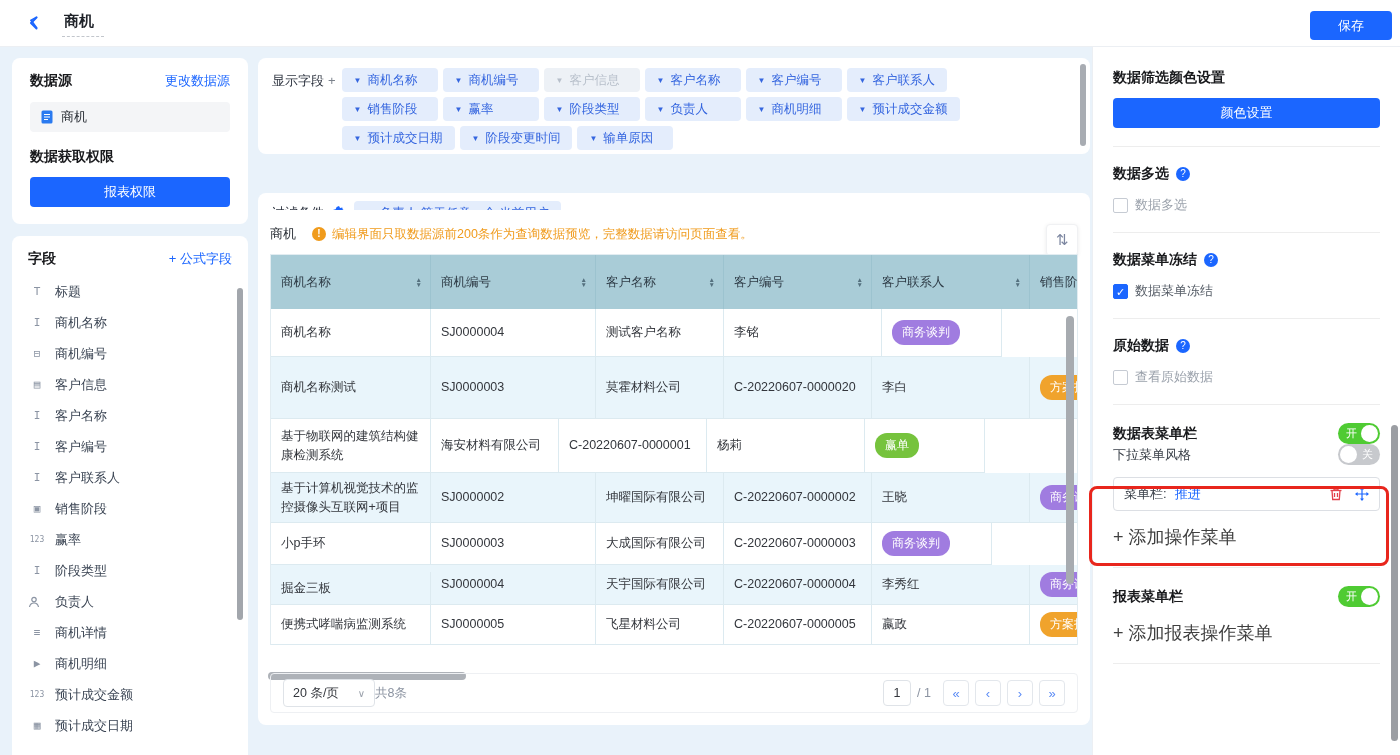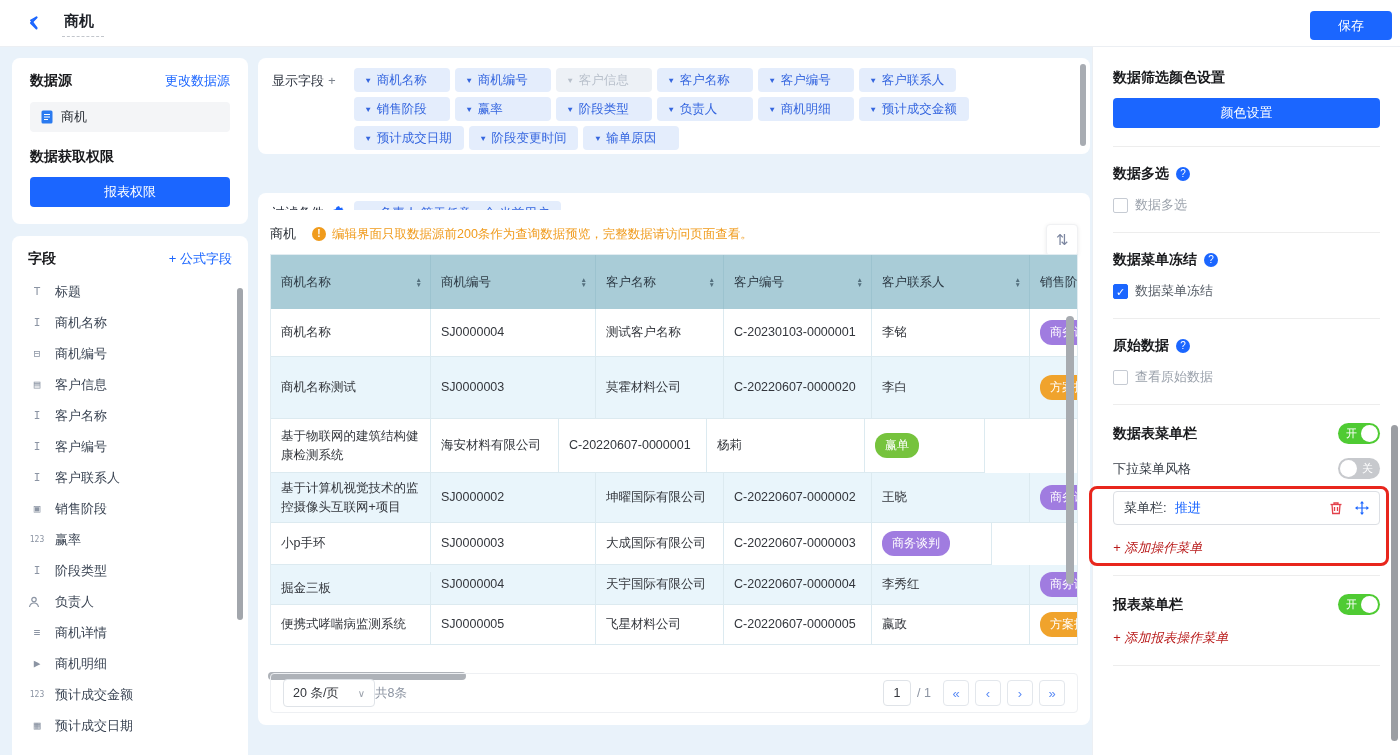--- a/index.html
+++ b/index.html
@@ -36,21 +36,21 @@
   .field-list { margin-top:8px; }
   .field-item { display:flex; align-items:center; gap:9px; height:31px;
     color:#3a4453; font-size:13px; cursor:pointer; }
   .ficon { width:18px; text-align:center; color:#8b94a3; font-size:11px;
     font-family:"DejaVu Sans Mono","Liberation Mono",monospace; flex:none; }
   .fields-scroll { position:absolute; right:5px; top:52px; width:6px; height:332px;
     background:#a2a6ac; border-radius:3px; }
 
   
   .card-display { left:258px; top:58px; width:832px; height:96px; padding:10px 14px; }
-  .display-wrap { display:flex; gap:18px;font-family:Liberation Mono, monospace; }
+  .display-wrap { display:flex; gap:6px; }
   .display-label { color:#2e3440; font-size:13px; margin-top:4px; white-space:nowrap; }
   .plus { color:#7b828c; margin-left:4px; cursor:pointer; }
   .tag-rows { display:flex; flex-direction:column; gap:5px; }
   .tag-row { display:flex; gap:5px; }
   .tag { display:inline-flex; align-items:center; gap:6px; height:24px; padding:0 12px;
     background:#e4edfc; border-radius:4px; color:#3566df; font-size:12.5px;
     min-width:96px; cursor:pointer; white-space:nowrap; }
   .tag .caret { font-size:8px; color:#3566df; }
   .tag.disabled { background:#edf1f6; color:#b7bfca; }
   .tag.disabled .caret { color:#b7bfca; }
@@ -126,21 +126,21 @@
   .toggle .t-txt { position:absolute; top:0; line-height:21px; font-size:11px; color:#fff; }
   .toggle .knob { position:absolute; top:2px; width:17px; height:17px;
     border-radius:50%; background:#fff; }
   .toggle.on { background:#4fcb33; } .toggle.on .t-txt{ left:8px; } .toggle.on .knob{ right:2px; }
   .toggle.off { background:#c7c9cd; } .toggle.off .t-txt{ right:7px; } .toggle.off .knob{ left:2px; }
   .menu-item-box { margin-top:12px; height:34px; border:1px solid #dcdfe4; border-radius:4px;
     display:flex; align-items:center; padding:16px 10px; gap:8px; }
   .mi-label { color:#3a4049; font-size:13px; }
   .mi-value { color:#1b66ff; font-size:13px; }
   .mi-icons { margin-left:auto; display:flex; align-items:center; gap:12px; }
-  .add-link { display:block; margin-top:14px; font-size:13px; color:#b91c1c; cursor:pointer;font-style:italic; }
+  .add-link { display:block; margin-top:14px; font-size:18px; color:#404040; cursor:pointer; }
   .rp-scroll { position:absolute; left:1391px; top:425px; width:7px; height:316px;
     background:#9b9ea3; border-radius:4px; z-index:30; }
 
   
   .annotation { position:absolute; left:1089px; top:486px; width:300px; height:80px;
     border:3px solid #e8261d; border-radius:8px; z-index:40; pointer-events:none; }
 
   svg { display:block; }
 </style>
 </head>
@@ -387,21 +387,20 @@
           </span>
         </div>
         <div class="g-hcell" style="width: 120px;">
           <span>销售阶段</span>
         </div>
       </div>
       <div class="g-row" style="min-height: 48px;">
         <div class="g-cell" style="width: 160px;">商机名称</div>
         <div class="g-cell" style="width: 165px;">SJ0000004</div>
         <div class="g-cell" style="width: 128px;">测试客户名称</div>
-        <div class="g-cell" style="width: 148px;">C-20230103-0000001</div>
         <div class="g-cell" style="width: 158px;">李铭</div>
         <div class="g-cell" style="width: 120px;">
           <span class="badge" style="background: rgb(160, 124, 224);">商务谈判</span>
         </div>
       </div>
       <div class="g-row alt" style="min-height: 62px;">
         <div class="g-cell" style="width: 160px;">商机名称测试</div>
         <div class="g-cell" style="width: 165px;">SJ0000003</div>
         <div class="g-cell" style="width: 128px; text-align: right;">莫霍材料公司</div>
         <div class="g-cell" style="width: 148px;">C-20220607-0000020</div>
@@ -515,21 +514,21 @@
   </div>
   <div class="divider"></div>
 
   <div class="row-between">
     <span class="sec-title">数据表菜单栏</span>
     <span class="toggle on">
       <span class="t-txt">开</span>
         <span class="knob"></span>
     </span>
   </div>
-  <div class="row-between" style="margin-top:14px;">
+  <div class="row-between" style="">
     <span style="color:#3a4049;">下拉菜单风格</span>
     <span class="toggle off">
       <span class="t-txt">关</span>
         <span class="knob"></span>
     </span>
   </div>
   <div class="menu-item-box">
     <span class="mi-label">菜单栏:</span>
     <span class="mi-value">推进</span>
     <span class="mi-icons">

